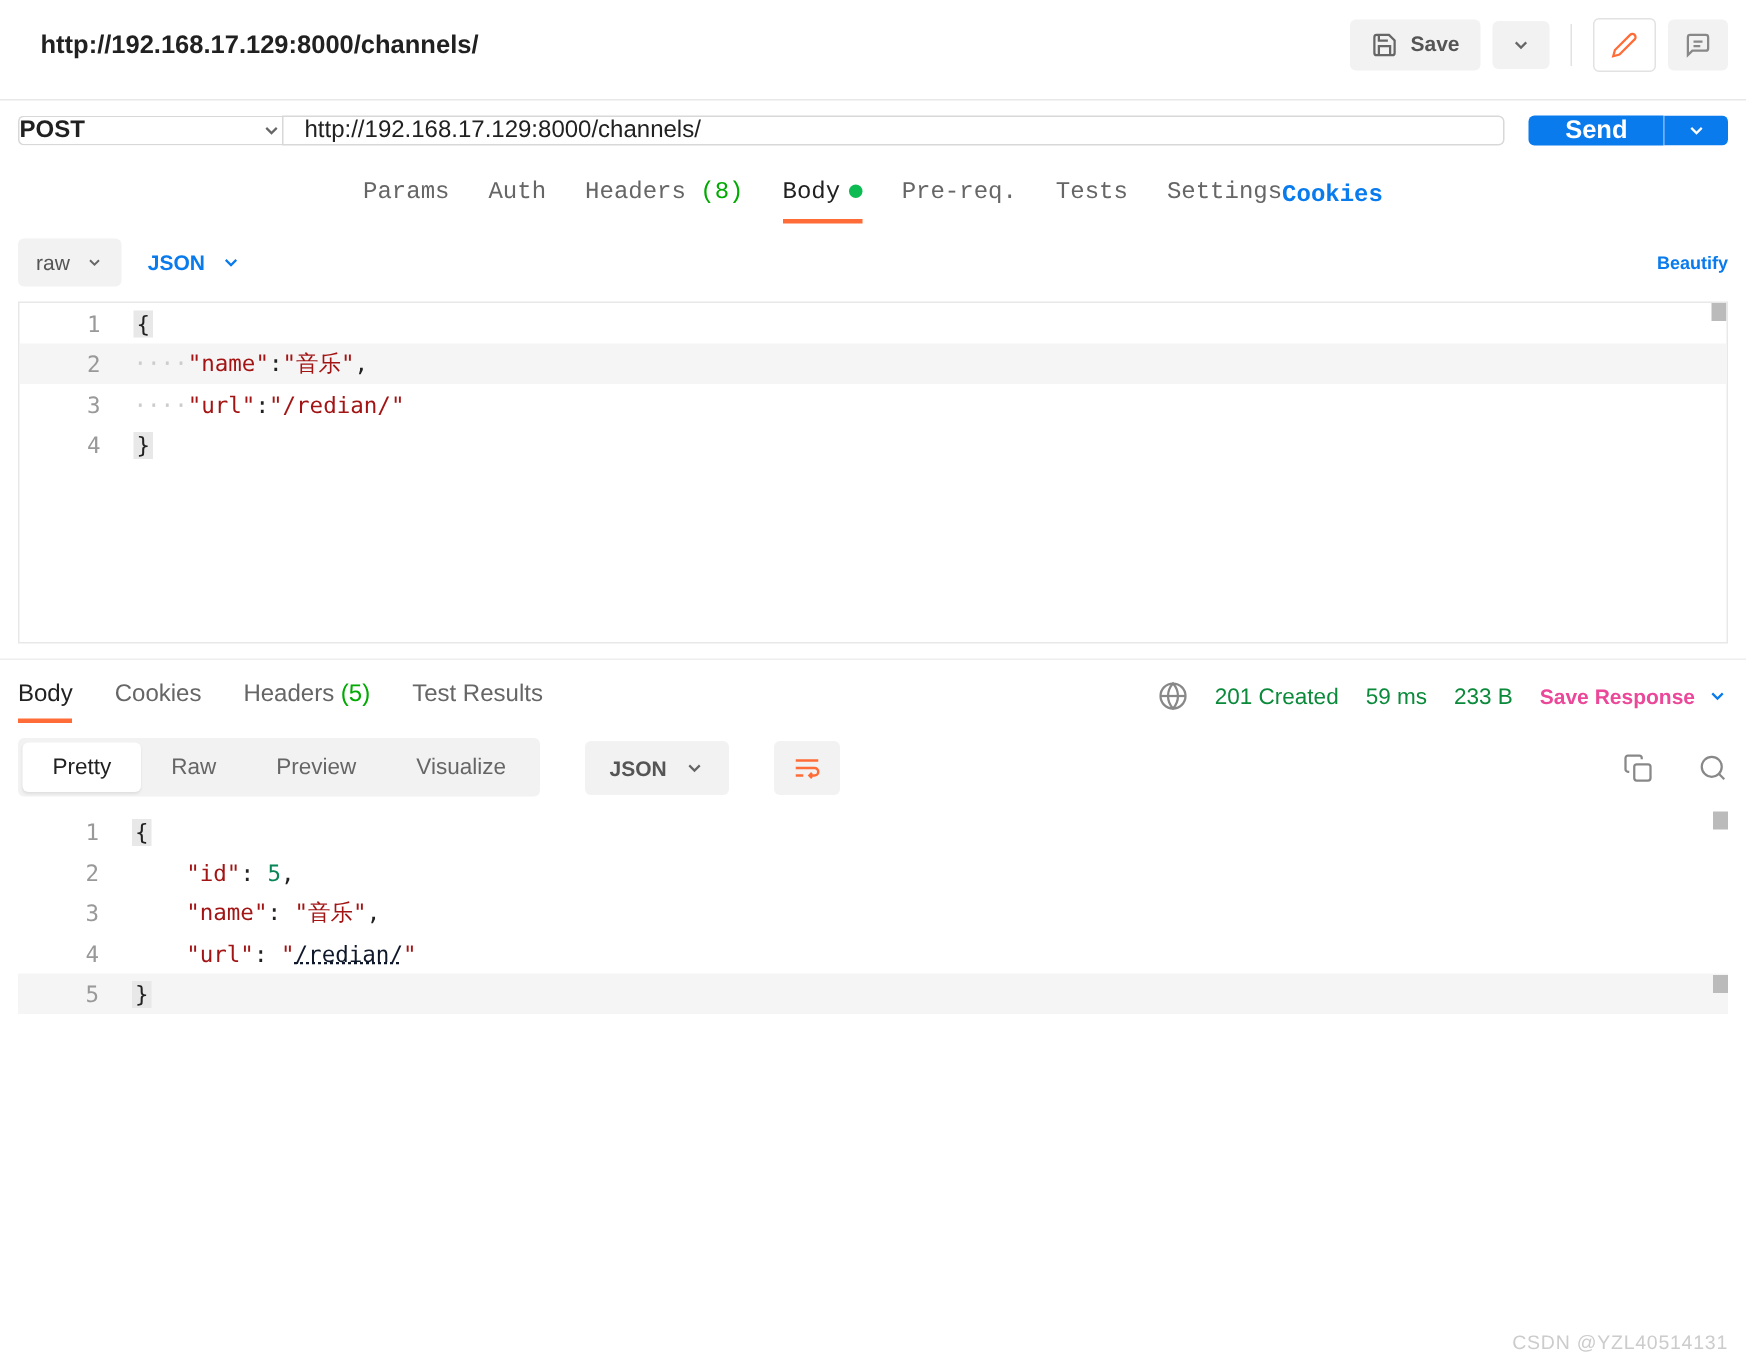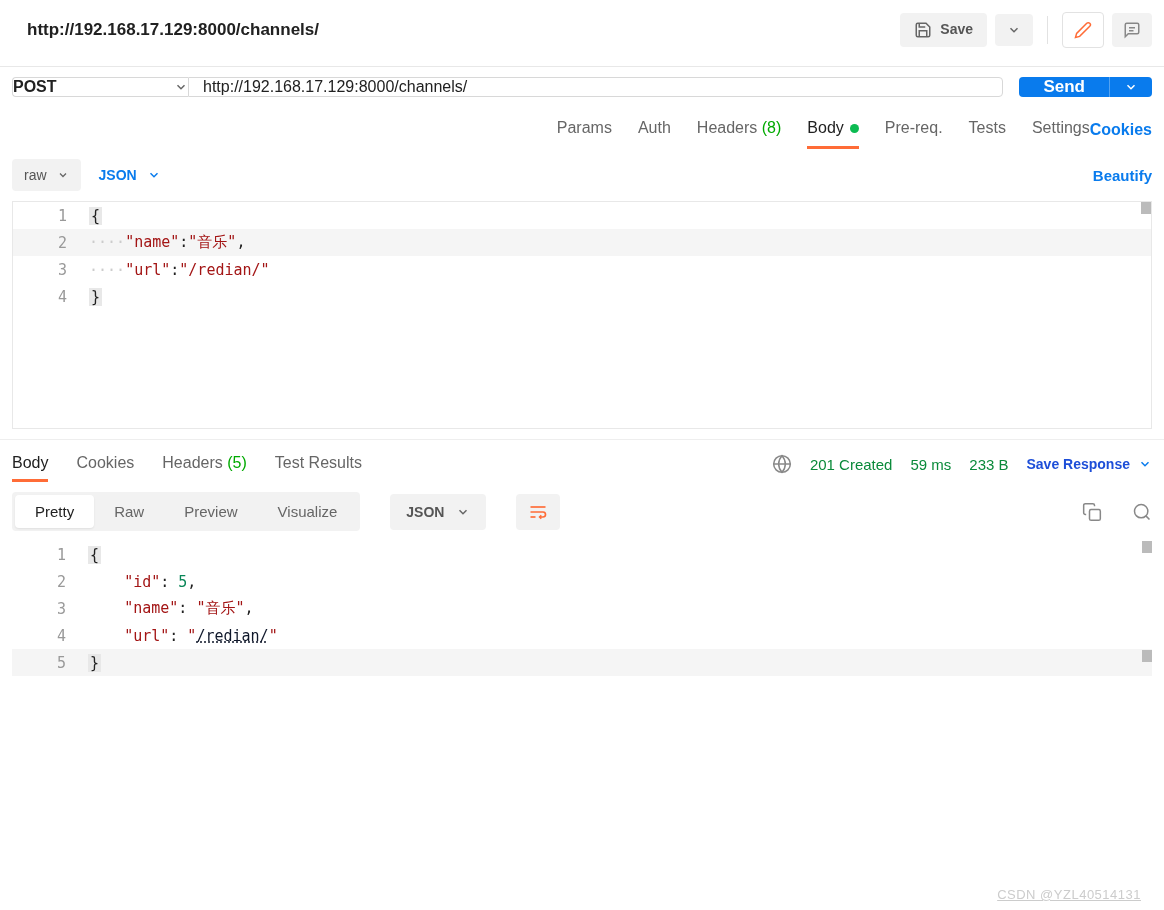--- a/index.html
+++ b/index.html
@@ -10,61 +10,61 @@
 .save-btn { display: flex; align-items: flex-start; gap: 8px; background: #f2f2f2; padding: 8px 14px; border-radius: 4px; cursor: pointer; font-weight: 600; color: #555; }
 .chev-btn { background: #f2f2f2; padding: 9px 12px; border-radius: 4px; cursor: pointer; }
 .vdiv { width: 1px; height: 28px; background: #e2e2e2; margin: 0 6px; }
 .icon-btn { border: 1px solid #e2e2e2; padding: 8px 11px; border-radius: 4px; cursor: pointer; display:flex; align-items:center; }
 .url-row { display: flex; padding: 10px 12px; gap: 0; }
 .method-sel { display: flex; align-items: center; justify-content: space-between; border: 1px solid #d8d8d8; border-right: none; border-radius: 4px 0 0 4px; padding: 0 0; width: 176px; font-weight: 700; font-size: 16px; cursor: pointer; }
 .url-input { flex: 1; border: 1px solid #d8d8d8; padding: 0 14px; font-size: 16px; border-radius: 0 4px 4px 0; display: flex; align-items: center; color: #212121; }
 .send-btn { margin-left: 16px; display: flex; }
 .send-main { background: #097BED; color: #fff; font-weight: 700; font-size: 17px; padding: 0 24px; border-radius: 4px 0 0 4px; display:flex; align-items:center; cursor:pointer; }
 .send-chev { background: #097BED; padding: 0 14px; border-radius: 0 4px 4px 0; border-left: 1px solid rgba(255,255,255,.3); display:flex; align-items:center; cursor:pointer; }
-.req-tabs { display: flex; align-items: center; justify-content: flex-end; padding: 4px 12px 0; }
+.req-tabs { display: flex; align-items: center; justify-content: center; padding: 4px 12px 0; font-family: Liberation Mono, monospace; }
 .tabs-left { display: flex; gap: 26px; }
 .req-tab { font-size: 16px; color: #666; padding: 8px 0 12px; cursor: pointer; position: relative; }
 .req-tab.active { color: #212121; font-weight: 500; }
 .req-tab.active::after { content: ''; position: absolute; left: 0; right: 0; bottom: 0; height: 3px; background: #ff6c37; }
 .badge-cnt { color: #0a0; }
 .dot { width: 9px; height: 9px; background: #0cbb52; border-radius: 50%; display: inline-block; margin-left: 6px; vertical-align: middle; }
 .cookies-link { color: #097BED; font-weight: 600; cursor: pointer; font-size: 16px; }
 .body-opts { display: flex; align-items: center; justify-content: space-between; padding: 10px 12px; }
 .opts-left { display: flex; align-items: center; gap: 18px; }
 .raw-sel { background: #f2f2f2; padding: 8px 12px; border-radius: 4px; display: flex; align-items: center; gap: 10px; cursor: pointer; font-size: 14px; color:#555; }
 .lang-sel { color: #097BED; font-weight: 600; display: flex; align-items: center; gap: 10px; cursor: pointer; }
-.beautify { color: #097BED; font-weight: 600; cursor: pointer; font-size: 15px; }
+.beautify { color: #097BED; font-weight: 600; cursor: pointer; font-size: 12px; }
 .editor { border: 1px solid #e8e8e8; margin: 0 12px 10px; font-family: "SF Mono", Menlo, Consolas, monospace; font-size: 15px; height: 228px; overflow: hidden; position: relative; }
 .ed-line { display: flex; height: 27px; align-items: center; }
 .ed-line.hl { background: #f5f5f5; }
 .gutter { width: 76px; text-align: right; padding-right: 22px; color: #999; user-select: none; }
 .code { white-space: pre; }
 .brace-bg { background: #e8e8e8; padding: 0 2px; }
 .dots { color: #ccc; }
 .k { color: #a31515; }
 .s { color: #a31515; }
 .n { color: #098658; }
 .resp-tabs { display: flex; align-items: center; justify-content: space-between; padding: 6px 12px 0; border-top: 1px solid #eee; }
 .resp-left { display: flex; gap: 28px; }
 .resp-tab { font-size: 16px; color: #666; padding: 8px 0 10px; cursor: pointer; position: relative; }
 .resp-tab.active { color: #212121; font-weight: 500; }
 .resp-tab.active::after { content: ''; position: absolute; left: 0; right: 0; bottom: 0; height: 3px; background: #ff6c37; }
 .resp-right { display: flex; align-items: center; gap: 18px; }
 .status-grp { display: flex; align-items: center; gap: 18px; color: #0a8a3a; font-size: 15px; }
 .globe { color: #777; }
-.save-resp { color: #1d4ed8; font-weight: 600; cursor: pointer; display: flex; align-items: center; gap: 8px; }
+.save-resp { color: #ec4899; font-weight: 600; cursor: pointer; display: flex; align-items: center; gap: 8px; }
 .view-opts { display: flex; align-items: center; padding: 10px 12px; gap: 30px; }
 .seg { background: #f2f2f2; border-radius: 4px; display: flex; padding: 3px; }
 .seg-btn { padding: 8px 20px; font-size: 15px; color: #666; cursor: pointer; border-radius: 4px; }
 .seg-btn.active { background: #fff; color: #212121; font-weight: 500; box-shadow: 0 1px 2px rgba(0,0,0,.08); }
 .fmt-sel { background: #f2f2f2; padding: 10px 16px; border-radius: 4px; display: flex; align-items: center; gap: 12px; cursor: pointer; font-weight: 600; color:#555; }
 .wrap-btn { background: #f2f2f2; padding: 8px 12px; border-radius: 4px; cursor: pointer; }
 .view-right { margin-left: auto; display: flex; gap: 30px; color: #777; }
 .resp-editor { margin: 0 12px; font-family: "SF Mono", Menlo, Consolas, monospace; font-size: 15px; position:relative; }
-.watermark { position: fixed; bottom: 8px; right: 23px; color: #ccc; font-size: 13px; letter-spacing: .5px; text-decoration: underline; }
+.watermark { position: fixed; bottom: 8px; right: 12px; color: #ccc; font-size: 13px; letter-spacing: .5px; }
 svg { display: block; }
 .editor-scroll-top { position:absolute; right:0; top:0; width:10px; height:12px; background:#bbb; }
 .editor-scroll-bot { position:absolute; right:0; bottom:14px; width:10px; height:12px; background:#bbb; }
 .ulink { color:#0f172a; text-decoration: underline dotted; text-align: right; }
 </style>
 </head>
 <body>
 
 <div class="top-bar">
   <div class="tab-title">http://192.168.17.129:8000/channels/</div>

